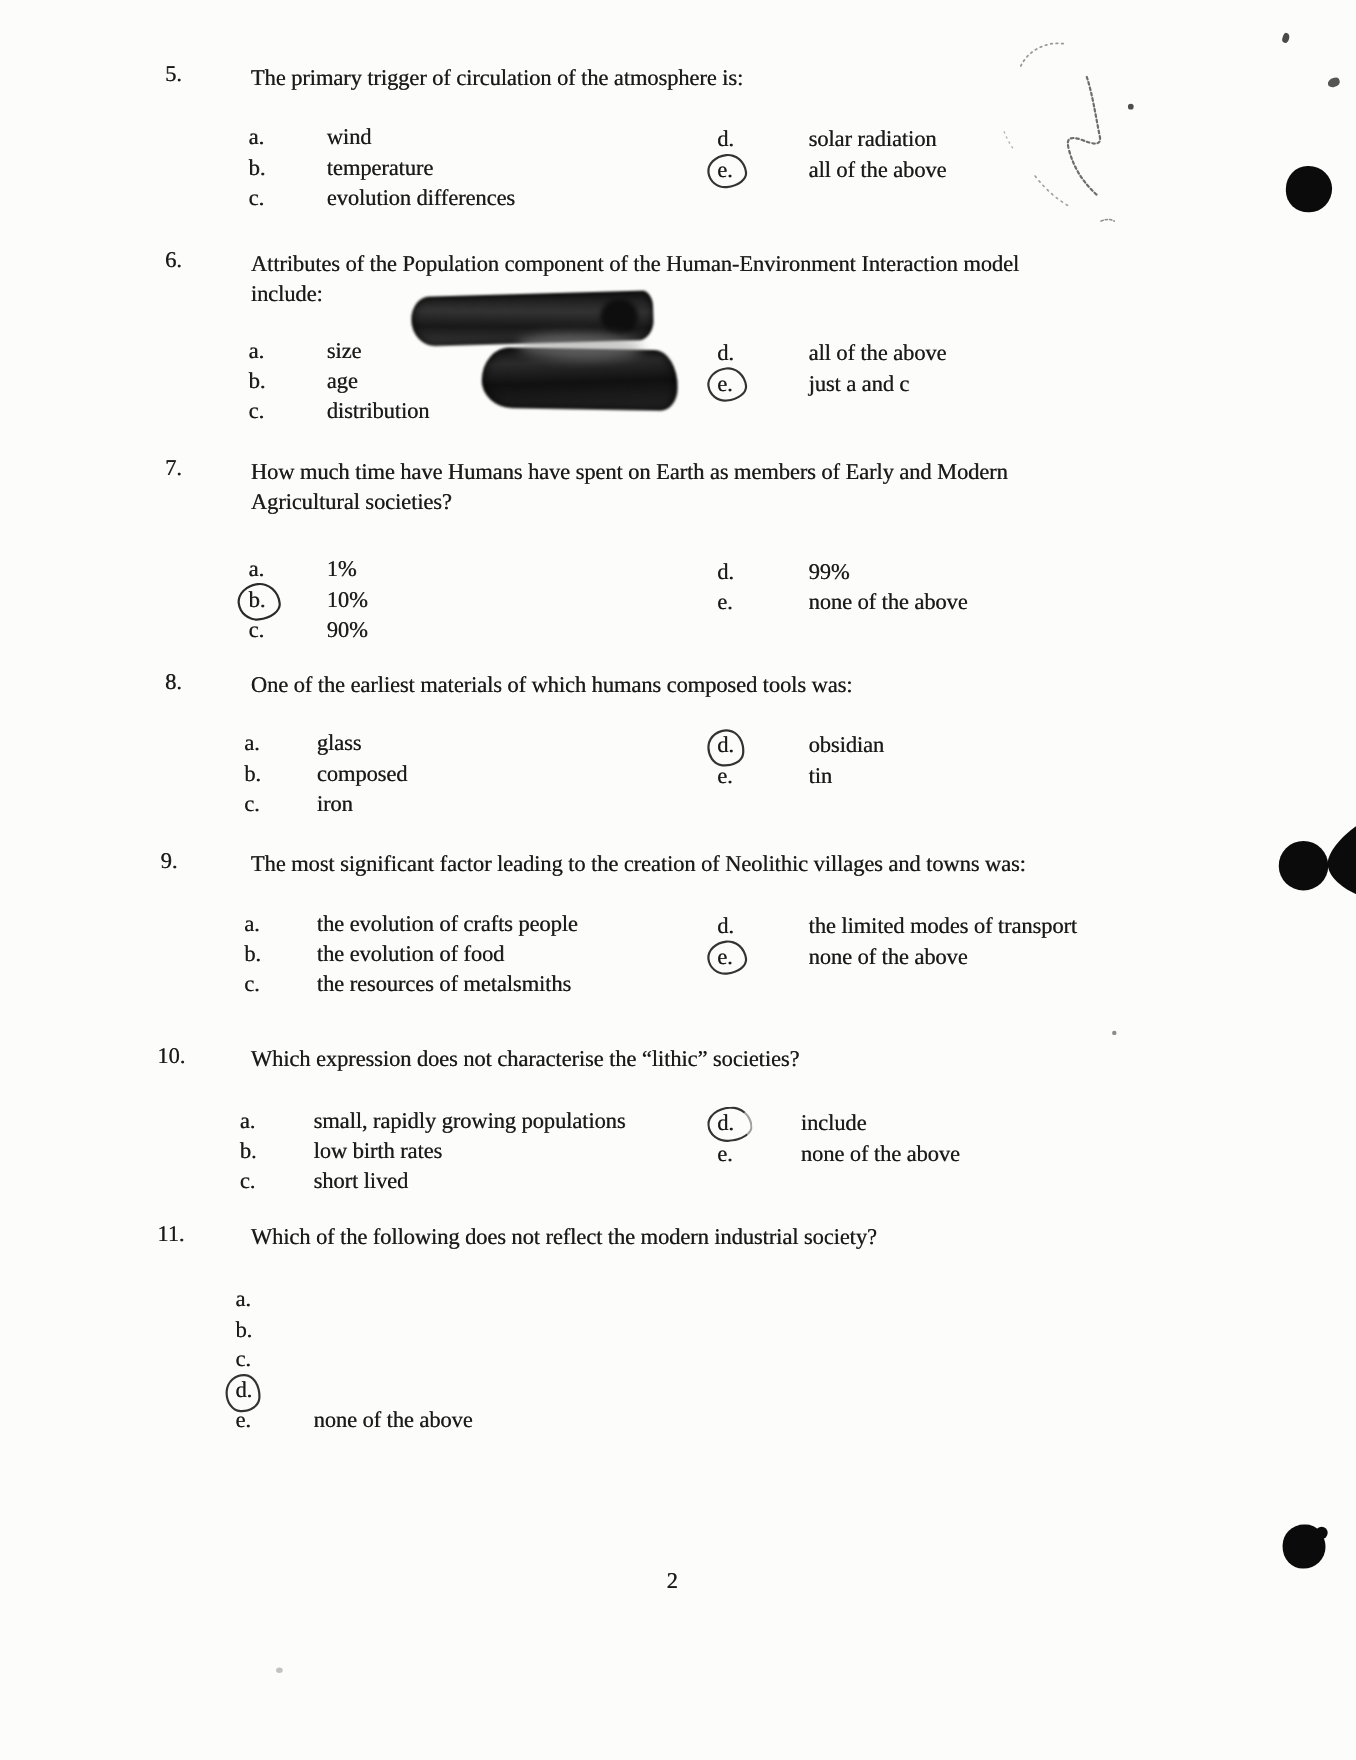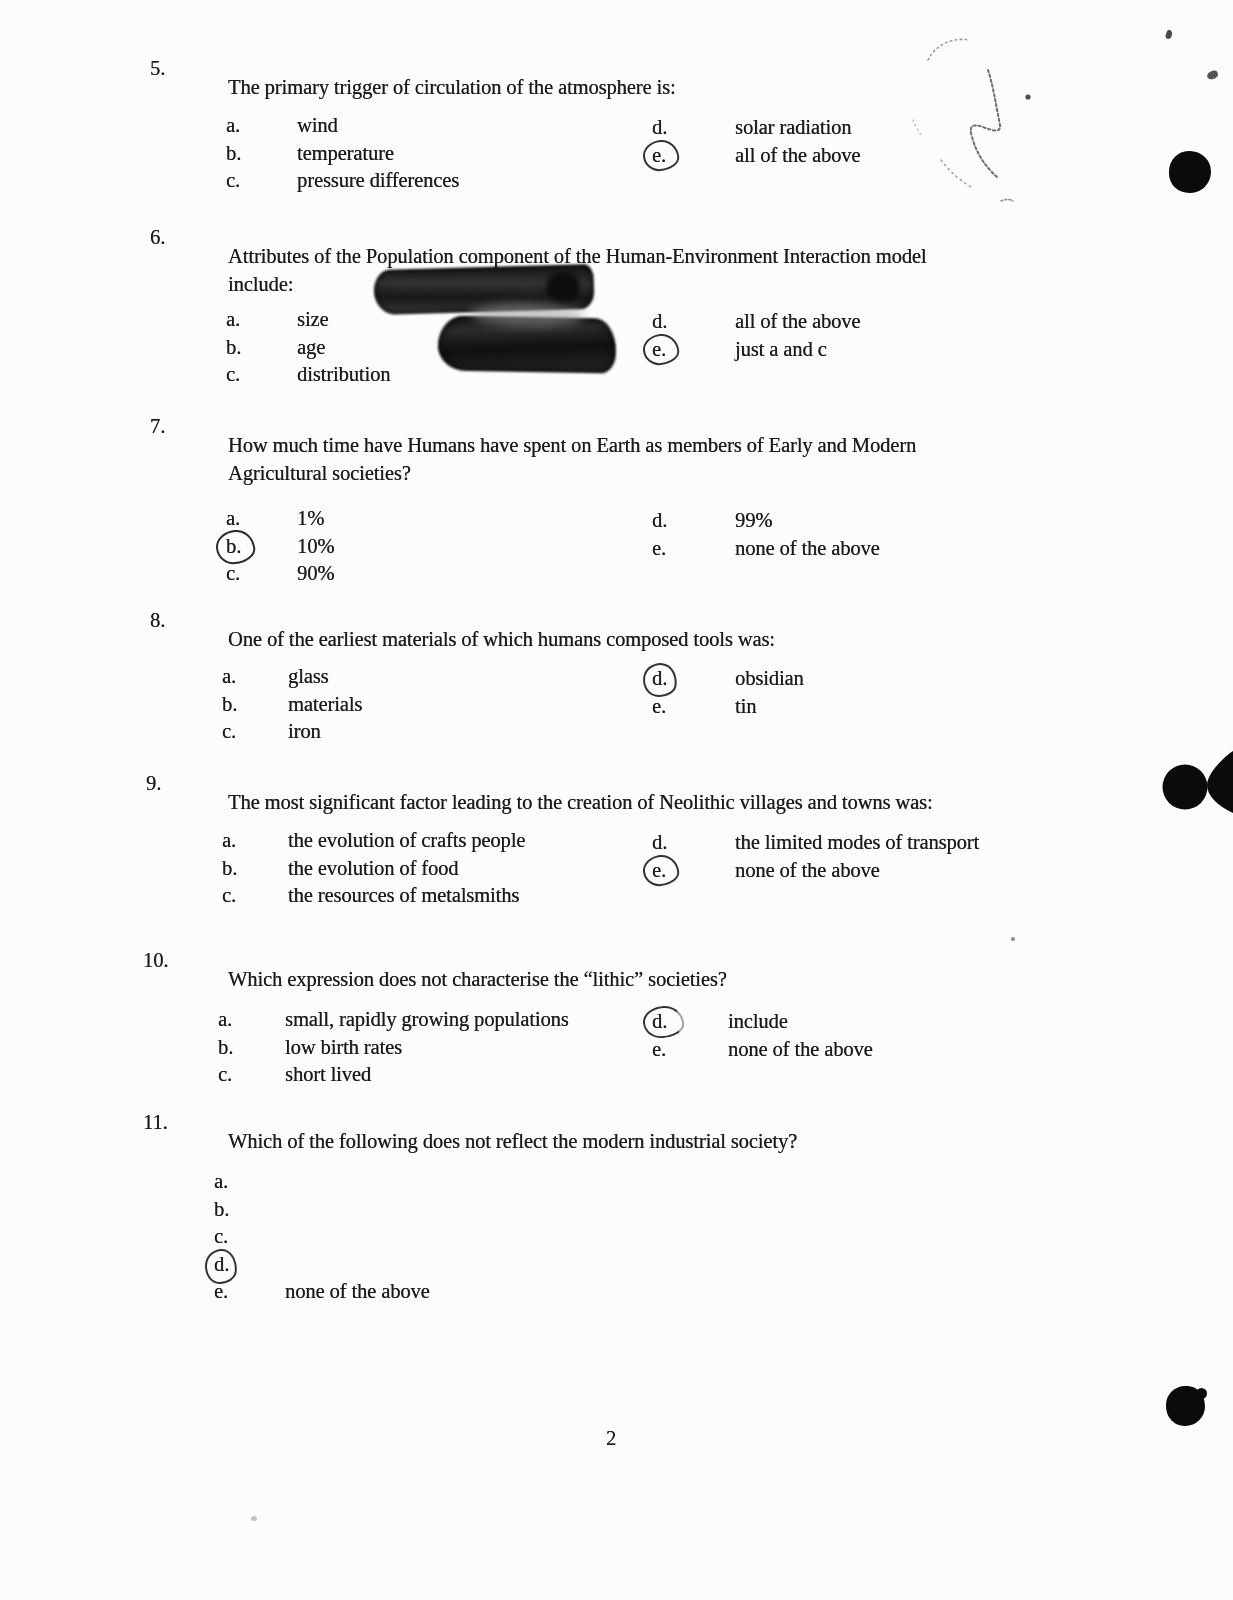--- a/index.html
+++ b/index.html
@@ -12,21 +12,21 @@
     font-family:"Liberation Serif","DejaVu Serif",serif;
     color:#1a1a1a;
     font-size:20.5px;
     letter-spacing:-0.1px;
   }
   .page *{box-sizing:border-box;}
   .txt{text-shadow:0.35px 0 0 rgba(20,20,20,.75);}
 
   .question{position:absolute;left:0;width:100%;}
   .qnum{position:absolute;top:0;width:40px;}
-  .qtext{position:absolute;left:228px;top:16px;width:805px;line-height:28px;white-space:pre-wrap;}
+  .qtext{position:absolute;left:228px;top:0;width:805px;line-height:28px;white-space:pre-wrap;}
   .opts{position:absolute;left:0;top:var(--opts,55px);width:100%;}
   .col{position:absolute;top:0;}
   .c1{left:var(--c1,226px);}
   .c2{left:652px;top:2px;}
   .opt{display:flex;height:27.6px;line-height:27.6px;white-space:nowrap;}
   .c1 .letter{width:var(--lw,71px);}
   .c2 .letter{width:var(--c2lw,83px);}
   .letter span{position:relative;display:inline-block;}
 
   
@@ -108,21 +108,21 @@
         <div class="opt">
             <span class="letter txt"><span>a.</span></span>
             <span class="otext txt">wind</span>
           </div>
         <div class="opt">
             <span class="letter txt"><span>b.</span></span>
             <span class="otext txt">temperature</span>
           </div>
         <div class="opt">
             <span class="letter txt"><span>c.</span></span>
-            <span class="otext txt">pressure differences</span>
+            <span class="otext txt">evolution differences</span>
           </div>
       </div>
       <div class="col c2">
         <div class="opt">
             <span class="letter txt"><span>d.</span></span>
             <span class="otext txt">solar radiation</span>
           </div>
         <div class="opt">
             <span class="letter txt"><span class="circled">e.</span></span>
             <span class="otext txt">all of the above</span>
@@ -199,21 +199,21 @@
     <span class="qnum txt">8.</span>
     <div class="qtext txt">One of the earliest materials of which humans composed tools was:</div>
     <div class="opts">
       <div class="col c1">
         <div class="opt">
             <span class="letter txt"><span>a.</span></span>
             <span class="otext txt">glass</span>
           </div>
         <div class="opt">
             <span class="letter txt"><span>b.</span></span>
-            <span class="otext txt">materials</span>
+            <span class="otext txt">composed</span>
           </div>
         <div class="opt">
             <span class="letter txt"><span>c.</span></span>
             <span class="otext txt">iron</span>
           </div>
       </div>
       <div class="col c2">
         <div class="opt">
             <span class="letter txt"><span class="circled">d.</span></span>
             <span class="otext txt">obsidian</span>

